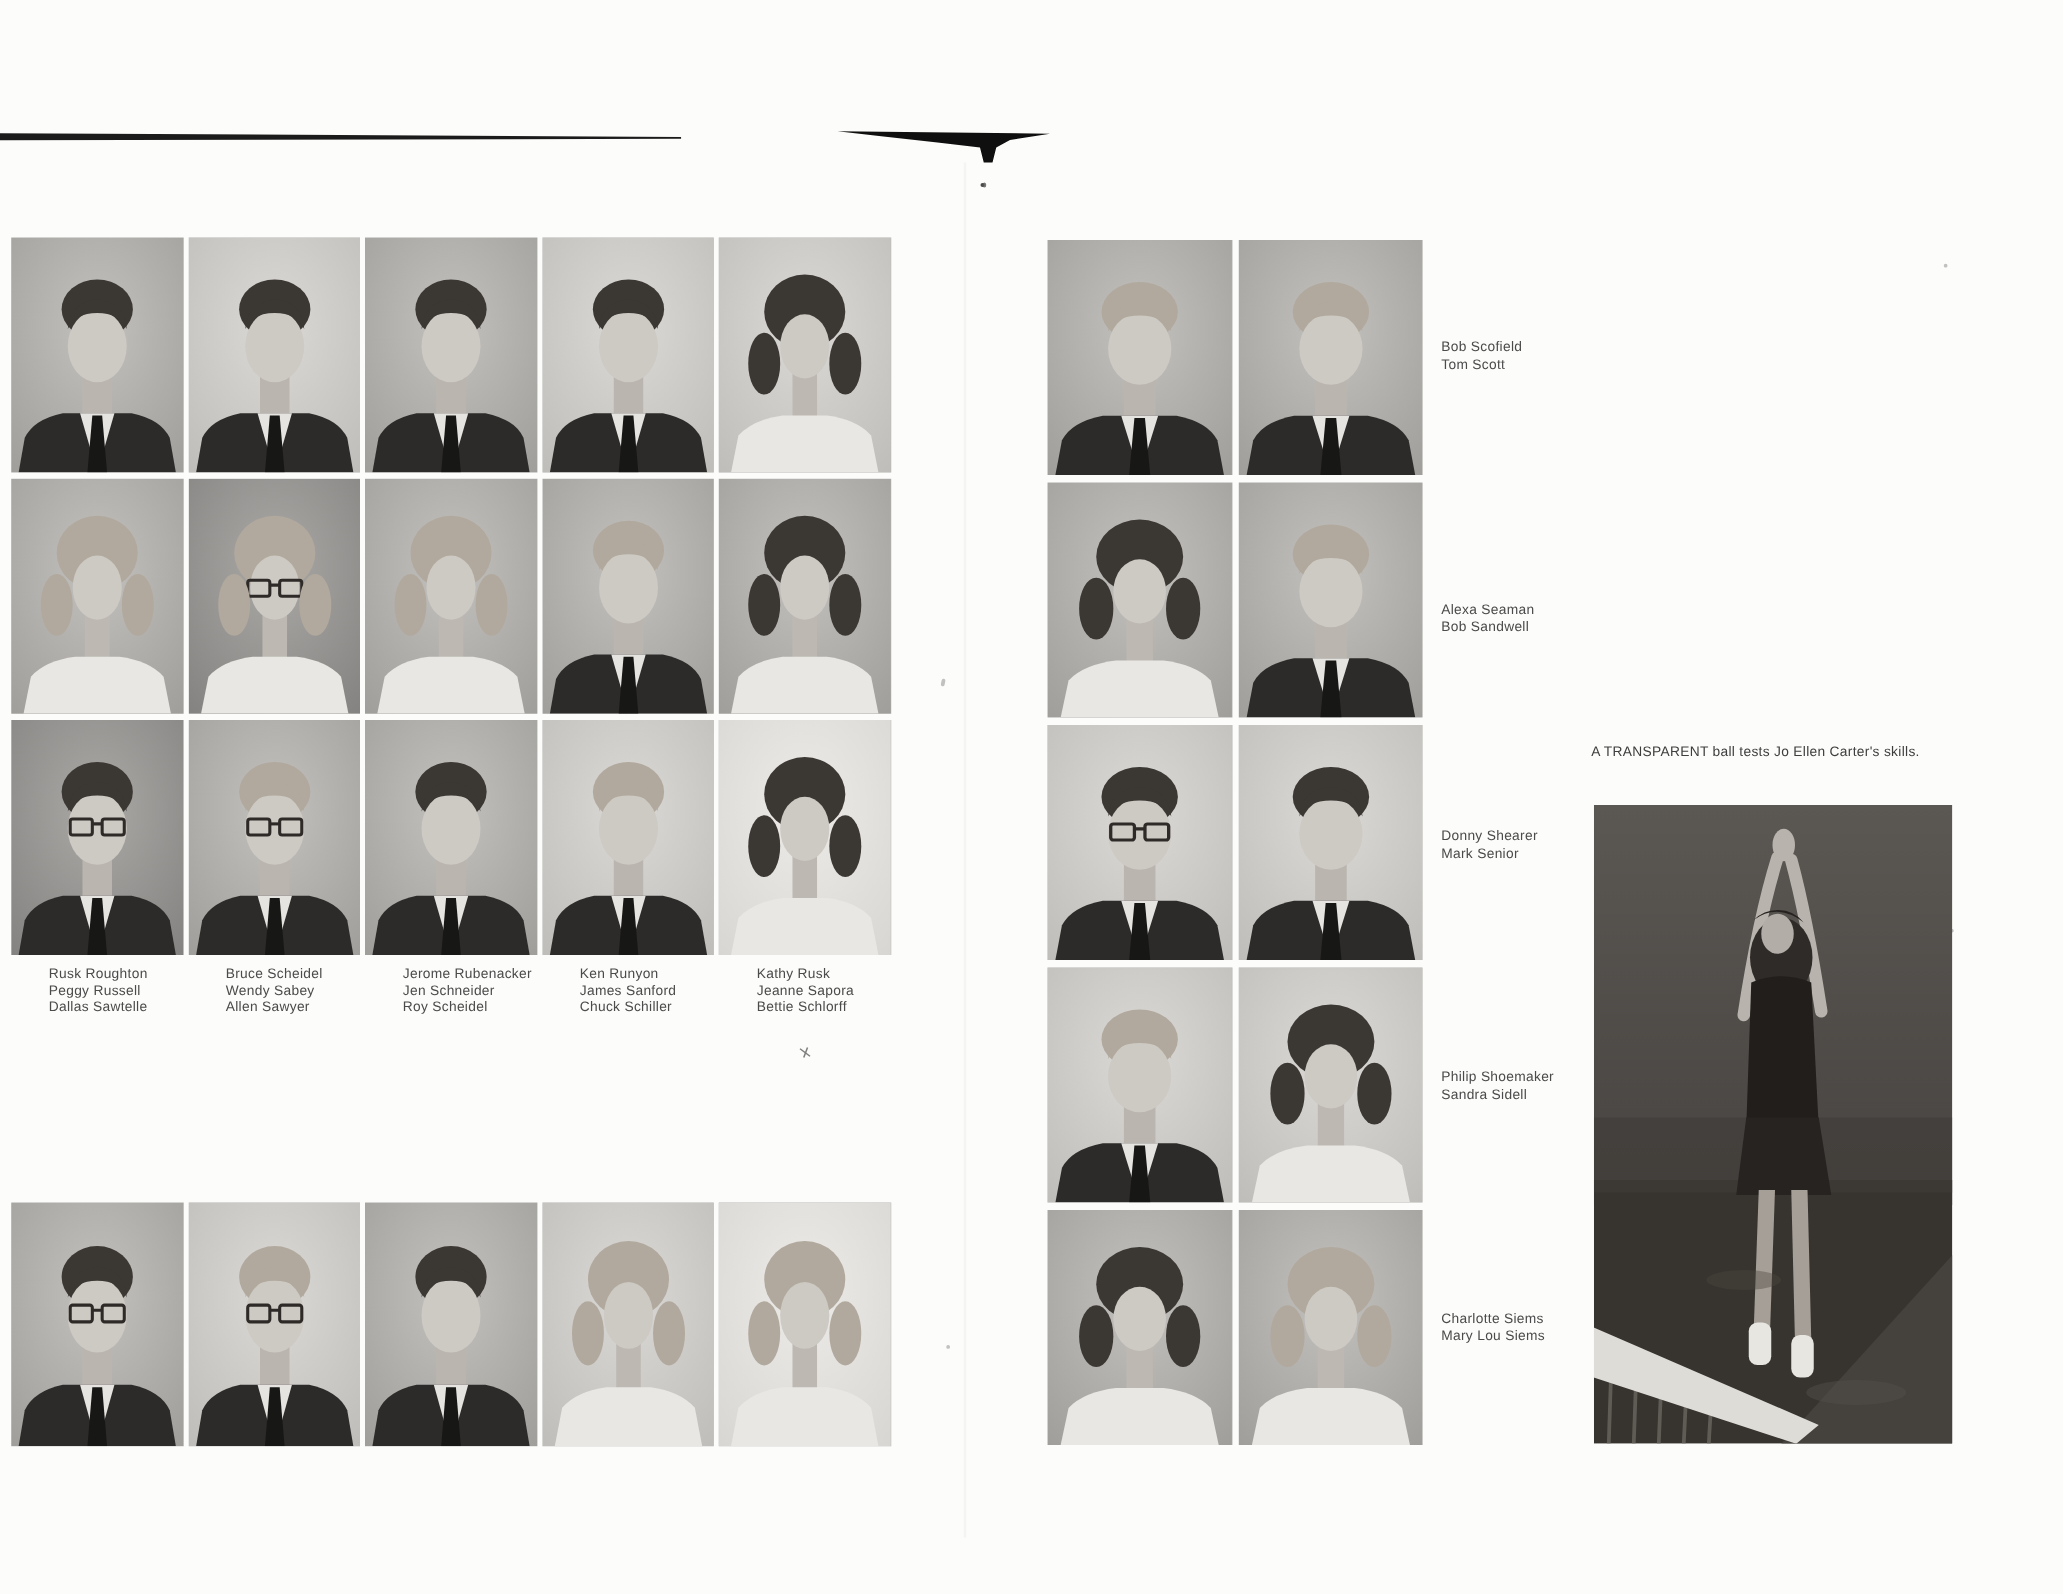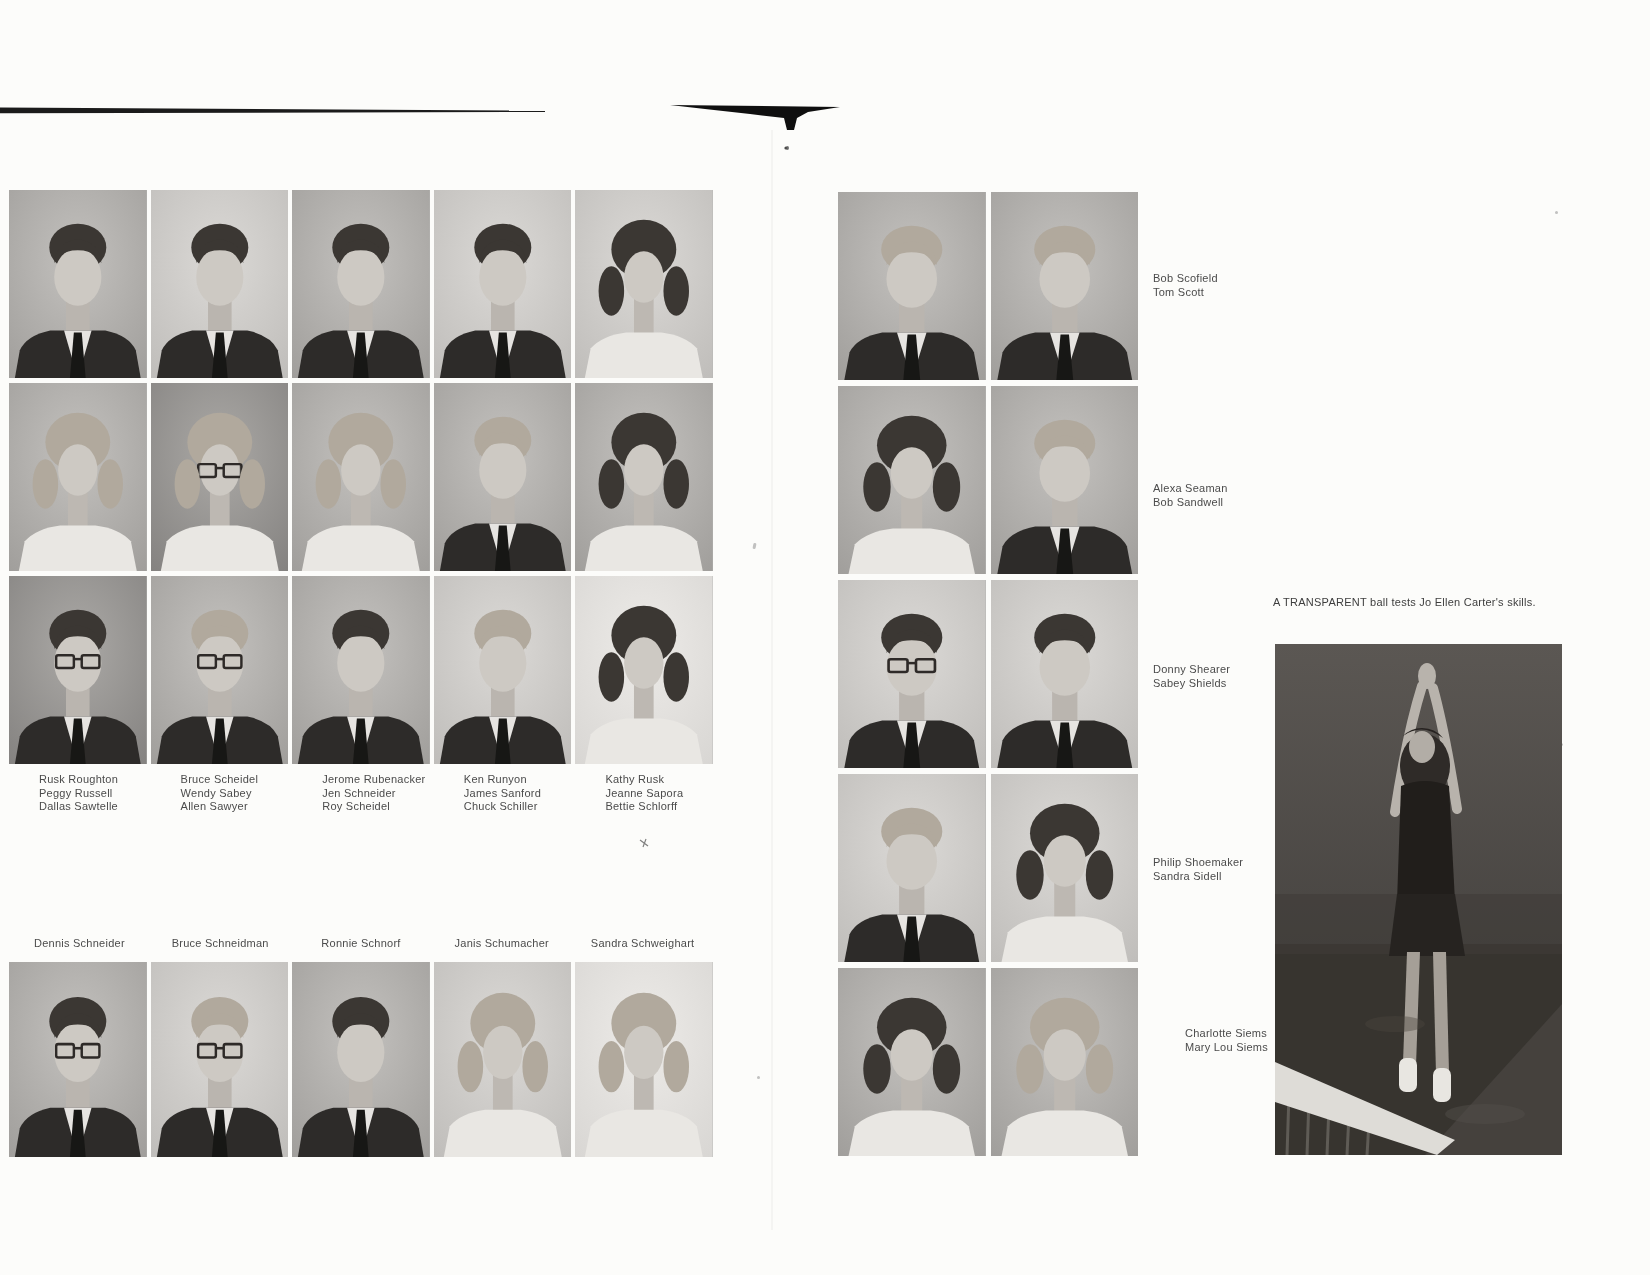--- a/index.html
+++ b/index.html
@@ -383,27 +383,20 @@
         <div class="name-line">Ken Runyon</div>
         <div class="name-line">James Sanford</div>
         <div class="name-line">Chuck Schiller</div>
       </div>
       <div class="name-col">
         <div class="name-line">Kathy Rusk</div>
         <div class="name-line">Jeanne Sapora</div>
         <div class="name-line">Bettie Schlorff</div>
       </div>
     </div>
-  <div id="bottom-names">
-      <div class="bottom-name">Dennis Schneider</div>
-      <div class="bottom-name">Bruce Schneidman</div>
-      <div class="bottom-name">Ronnie Schnorf</div>
-      <div class="bottom-name">Janis Schumacher</div>
-      <div class="bottom-name">Sandra Schweighart</div>
-    </div>
   <div id="bottom-grid">
       <div class="portrait-cell">
         <svg viewBox="0 0 140 190" width="100%" height="100%" preserveAspectRatio="none">
           <defs>
             <radialGradient id="pg15" cx="50%" cy="38%" r="80%">
               <stop offset="0" stop-color="#c3c1be"></stop>
               <stop offset="1" stop-color="#a09e9b"></stop>
             </radialGradient>
           </defs>
           <rect width="140" height="190" fill="url(#pg15)"></rect>
@@ -685,27 +678,27 @@
       <div class="right-label" style="top: 272px;">
         <div>Bob Scofield</div>
         <div>Tom Scott</div>
       </div>
       <div class="right-label" style="top: 470px; margin-top: 12px;">
         <div>Alexa Seaman</div>
         <div>Bob Sandwell</div>
       </div>
       <div class="right-label" style="top: 663px;">
         <div>Donny Shearer</div>
-        <div>Sabey Shields</div>
+        <div>Mark Senior</div>
       </div>
       <div class="right-label" style="top: 856px;">
         <div>Philip Shoemaker</div>
         <div>Sandra Sidell</div>
       </div>
-      <div class="right-label" style="top: 1027px; margin-left: 32px;">
+      <div class="right-label" style="top: 1049px;">
         <div>Charlotte Siems</div>
         <div>Mary Lou Siems</div>
       </div>
     </div>
   <div id="action-caption">A TRANSPARENT ball tests Jo Ellen Carter's skills.</div>
   <div id="action-photo">
     <svg viewBox="0 0 287 511" width="287" height="511">
       <defs>
         <linearGradient id="wall" x1="0" y1="0" x2="0" y2="1">
           <stop offset="0" stop-color="#5b5753"></stop>

